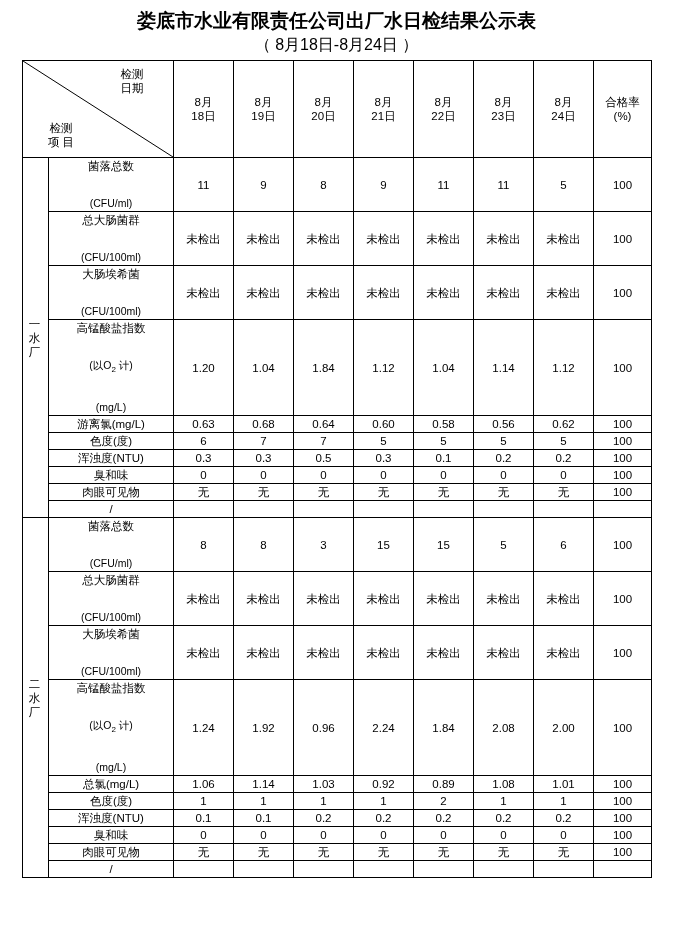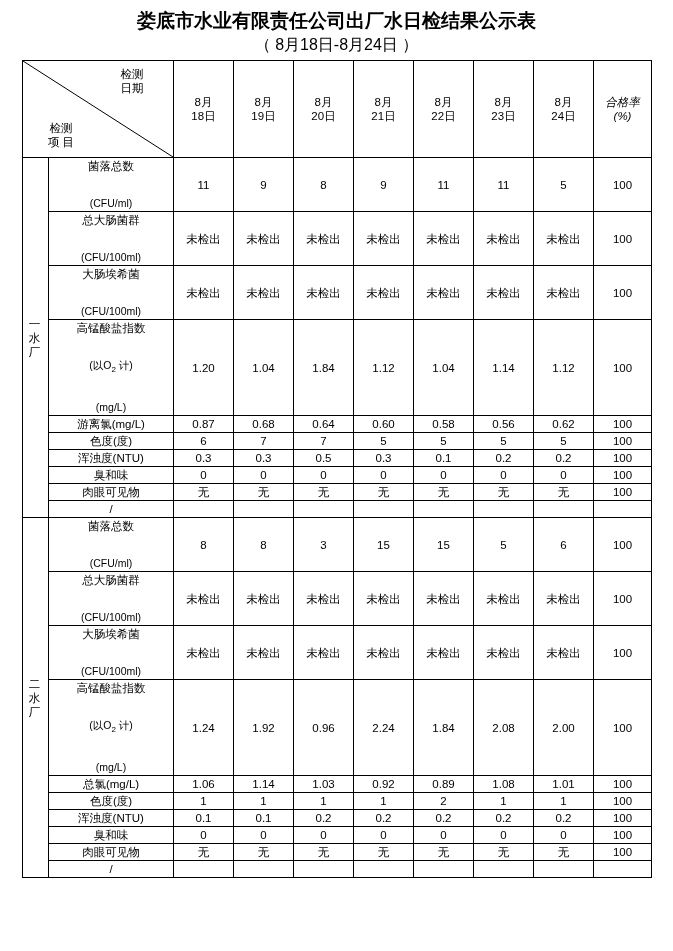--- a/index.html
+++ b/index.html
@@ -77,21 +77,20 @@
     text-align: center;
     width: 60px;
   }
   .datecell {
     font-size: 11.5px;
     line-height: 16px;
   }
   .rate-hdr {
     font-size: 11.5px;
     line-height: 16px;
-    font-style: italic;
   }
   .plant-cell {
     font-size: 12.5px;
     line-height: 30px;
     letter-spacing: 2px;
     width: 26px;
   }
   .item-cell {
     font-size: 11.5px;
     line-height: 14px;
@@ -242,21 +241,21 @@
           <td class="val">1.12</td>
           <td class="val">1.04</td>
           <td class="val">1.14</td>
           <td class="val">1.12</td>
           <td class="val">100</td>
         </tr>
         <tr>
           <td class="item-cell">
             <div class="i1">游离氯(mg/L)</div>
           </td>
-          <td class="val">0.87</td>
+          <td class="val">0.63</td>
           <td class="val">0.68</td>
           <td class="val">0.64</td>
           <td class="val">0.60</td>
           <td class="val">0.58</td>
           <td class="val">0.56</td>
           <td class="val">0.62</td>
           <td class="val">100</td>
         </tr>
         <tr>
           <td class="item-cell">

